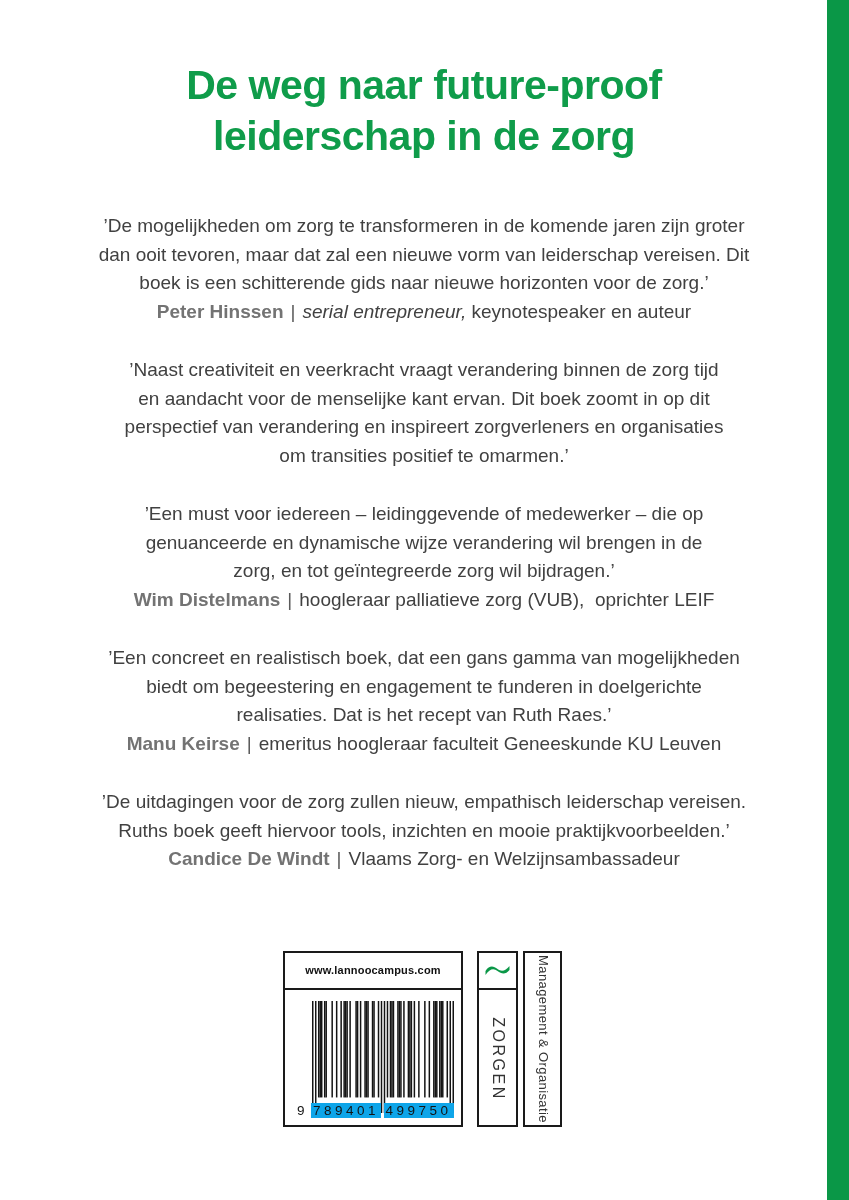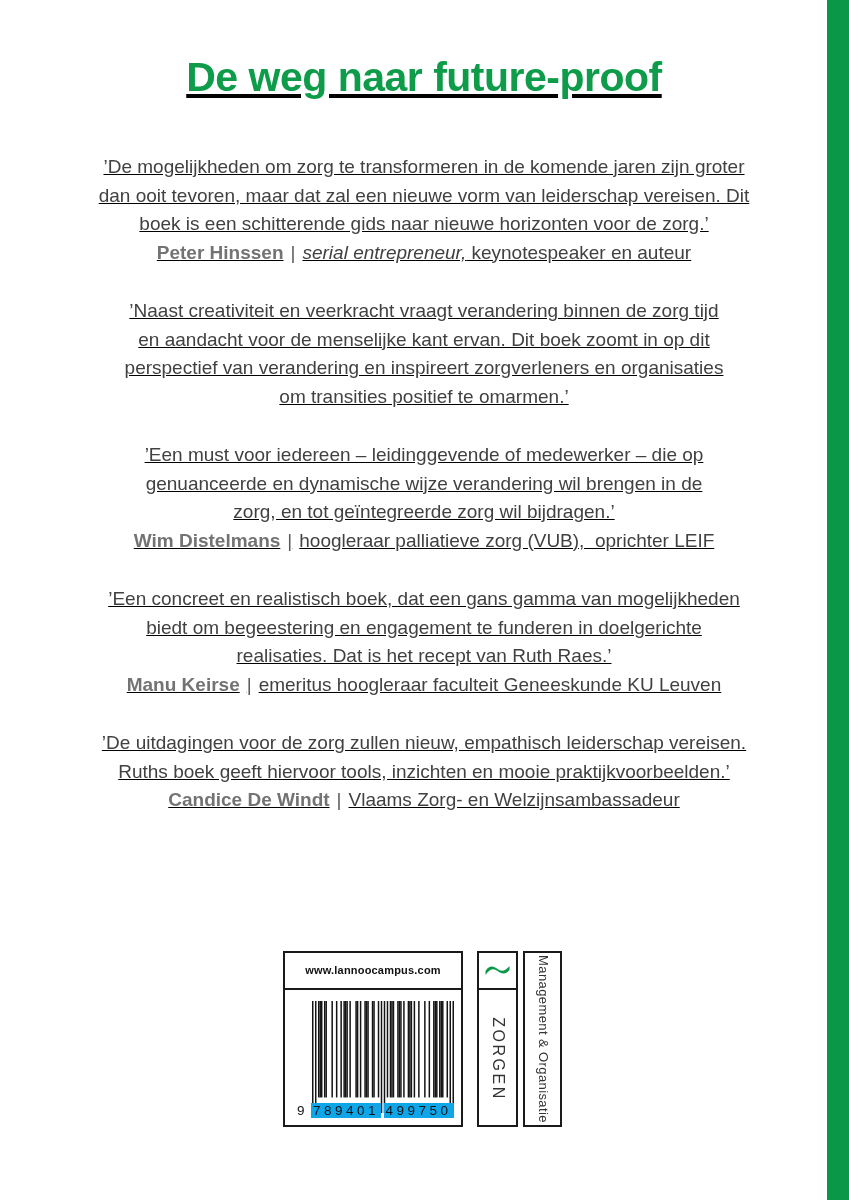--- a/index.html
+++ b/index.html
@@ -1,20 +1,20 @@
 <!DOCTYPE html>
 <html><head>
 <meta charset="utf-8">
 <style>
   html,body{margin:0;padding:0;background:#fff;}
   .page{position:relative;width:849px;height:1200px;background:#ffffff;overflow:hidden;
         font-family:"Liberation Sans","DejaVu Sans",sans-serif;}
   .green-strip{position:absolute;top:0;right:0;width:22px;height:1200px;background:#0a9747;}
 
-  .content{position:absolute;top:0;left:54px;width:740px;padding-top:52px;text-decoration:underline;}
+  .content{position:absolute;top:8px;left:54px;width:740px;padding-top:52px;}
   .title{margin:0 0 50px 0;text-align:center;color:#0f9c4a;font-weight:bold;
          font-size:41px;line-height:51px;letter-spacing:-0.5px;}
   .title .tline{display:block;}
 
   .quote-block{text-align:center;color:#414141;font-size:19px;line-height:28.5px;margin-bottom:30px;}
   .qline{white-space:nowrap;}
   .qattr{white-space:nowrap;}
   .qname{color:#737373;font-weight:bold;}
   .qsep{color:#5a5a5a;margin:0 7px;font-weight:300;}
   .italic{font-style:italic;}
@@ -44,20 +44,21 @@
 </style>
 </head>
 <body>
 
 <div class="page">
   <div class="green-strip"></div>
 
   <div class="content">
     <h1 class="title">
       <span class="tline">De weg naar future-proof</span>
+      <span class="tline">leiderschap in de zorg</span>
     </h1>
     <div id="quotes">
         <div class="quote-block">
           <div class="qline">’De mogelijkheden om zorg te transformeren in de komende jaren zijn groter</div>
           <div class="qline">dan ooit tevoren, maar dat zal een nieuwe vorm van leiderschap vereisen. Dit</div>
           <div class="qline">boek is een schitterende gids naar nieuwe horizonten voor de zorg.’</div>
           <div class="qattr"><span class="qname">Peter Hinssen</span><span class="qsep">|</span><span class="italic">serial entrepreneur,</span><span> keynotespeaker en auteur</span></div>
         </div>
         <div class="quote-block">
           <div class="qline">’Naast creativiteit en veerkracht vraagt verandering binnen de zorg tijd</div>

